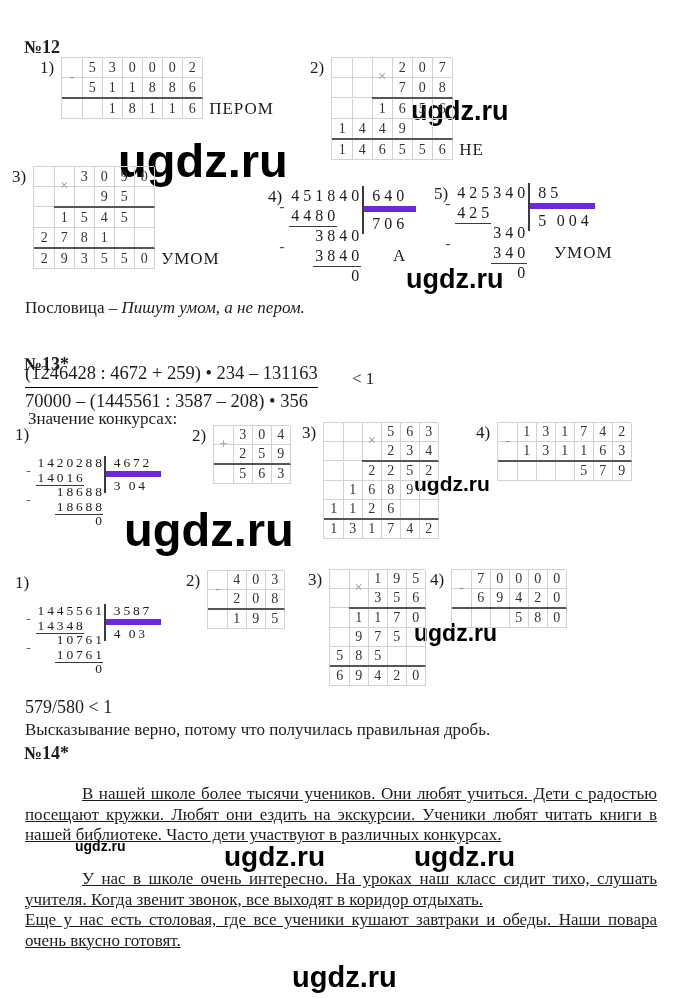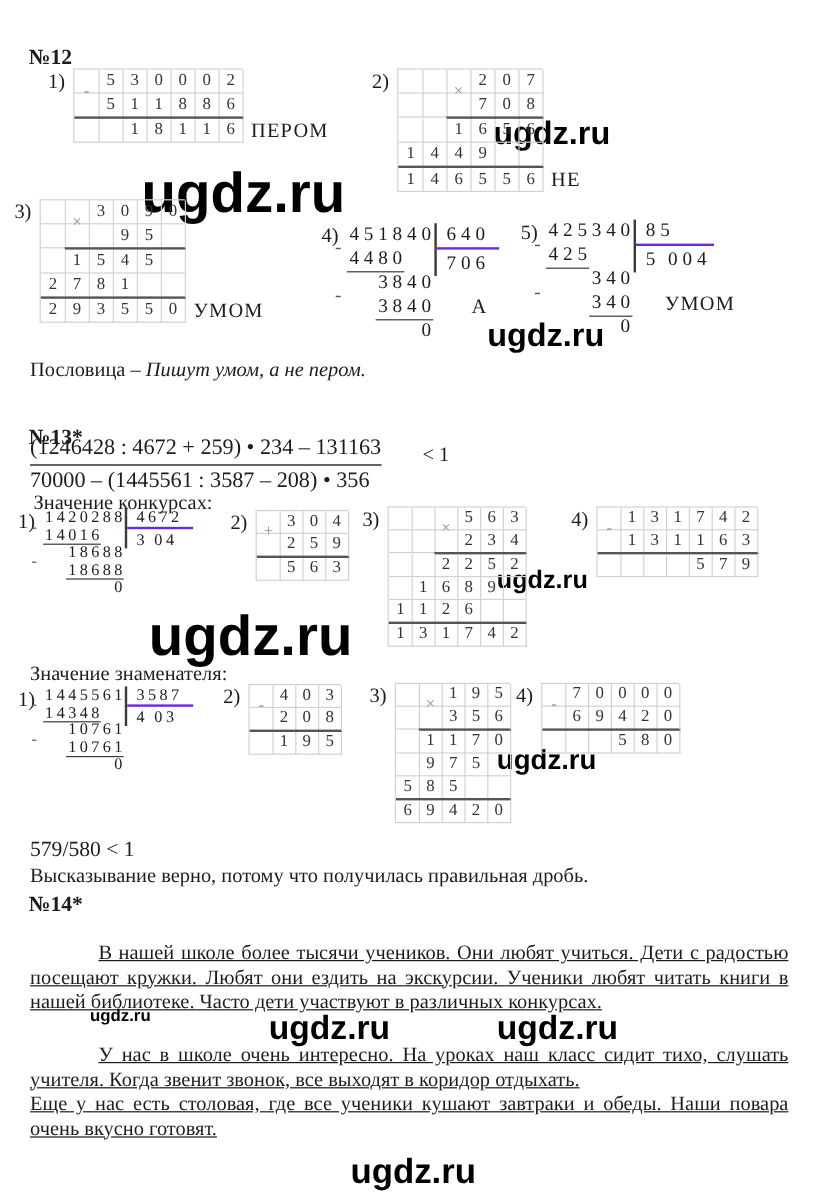--- a/index.html
+++ b/index.html
@@ -42,25 +42,25 @@
   
   .division{display:inline-flex;align-items:flex-start;}
   .division .dleft{display:flex;flex-direction:column;}
   .division .drow{position:relative;height:var(--dh);line-height:var(--dh);white-space:nowrap;}
   .dd{display:inline-block;width:var(--dw);text-align:center;}
   .sp{width:calc(var(--dw) * 0.55);}
   .num{display:inline-block;}
   .num.ul{border-bottom:1.5px solid #3a3a3a;}
   .minus{position:absolute;left:-10px;top:calc(var(--dh) * -0.45);color:#555;}
   .division .dright{border-left:2px solid #3a3a3a;margin-left:1px;}
-  .division .divisor{height:var(--dh);line-height:var(--dh);border-bottom:2px solid #6d28d9;
+  .division .divisor{height:var(--dh);line-height:var(--dh);border-bottom:6px solid #6d28d9;
                      padding:0 10px 0 6px;white-space:nowrap;}
   .division .quotient{height:var(--dh);line-height:var(--dh);padding:2px 4px 0 6px;white-space:nowrap;}
   .dv12{--dw:12px;--dh:20px;font-size:16px;}
-  .dv13{--dw:9.6px;--dh:14.5px;font-size:13.5px;}
+  .dv13{--dw:9.6px;--dh:14.5px;font-size:13.5px;margin-top:32px;}
   
   .frac-num{font-size:18.5px;border-bottom:1.6px solid #000;padding-bottom:3px;display:inline-block;}
   .frac-den{font-size:18.5px;padding-top:3px;display:inline-block;}
   .cmp{font-size:17px;}
   
   .para{width:632px;text-align:justify;font-size:17px;line-height:20.6px;text-decoration:underline;}
   .indent{text-indent:57px;}
 </style>
 </head>
 <body>
@@ -625,21 +625,20 @@
         </div>
         <div class="cell">
           <span class="v">7</span>
         </div>
         <div class="cell">
           <span class="v">9</span>
         </div>
       </div>
   </div>
 
-  <div class="abs txt" style="left:25px;top:552px;">Значение знаменателя:</div>
 
   <div class="item" style="left:15px;top:572px;">
     <span class="ilabel">1)</span>
     <div class="division dv13">
         <div class="dleft">
           <div class="drow"><span class="num"><span class="dd">1</span><span class="dd">4</span><span class="dd">4</span><span class="dd">5</span><span class="dd">5</span><span class="dd">6</span><span class="dd">1</span></span></div>
           <div class="drow" style="padding-left: calc(0 * var(--dw));"><span class="minus">-</span><span class="num ul"><span class="dd">1</span><span class="dd">4</span><span class="dd">3</span><span class="dd">4</span><span class="dd">8</span></span></div>
           <div class="drow" style="padding-left: calc(2 * var(--dw));"><span class="num"><span class="dd">1</span><span class="dd">0</span><span class="dd">7</span><span class="dd">6</span><span class="dd">1</span></span></div>
           <div class="drow" style="padding-left: calc(2 * var(--dw));"><span class="minus">-</span><span class="num ul"><span class="dd">1</span><span class="dd">0</span><span class="dd">7</span><span class="dd">6</span><span class="dd">1</span></span></div>
           <div class="drow" style="padding-left: calc(6 * var(--dw));"><span class="num"><span class="dd">0</span></span></div>

